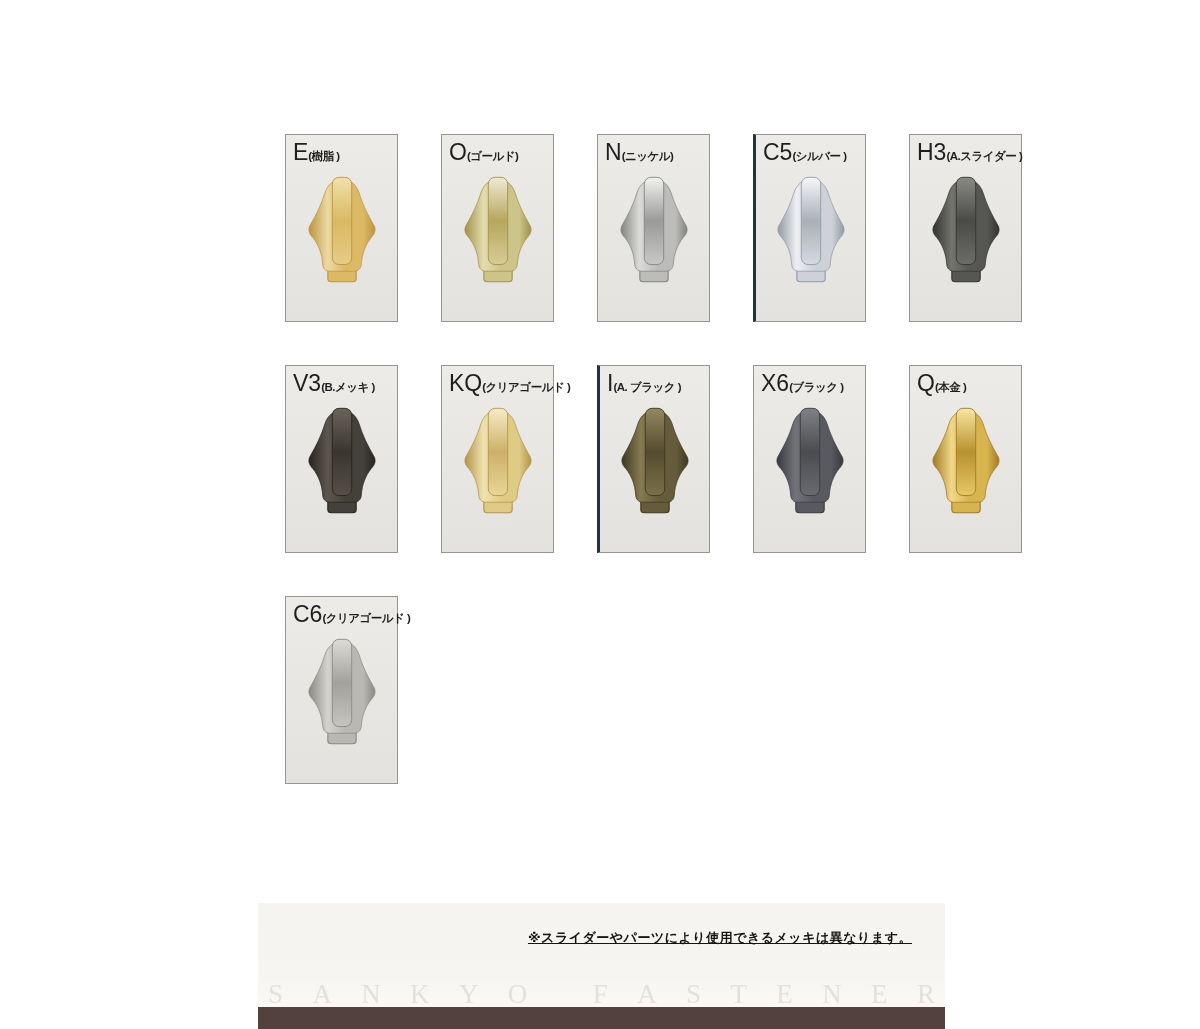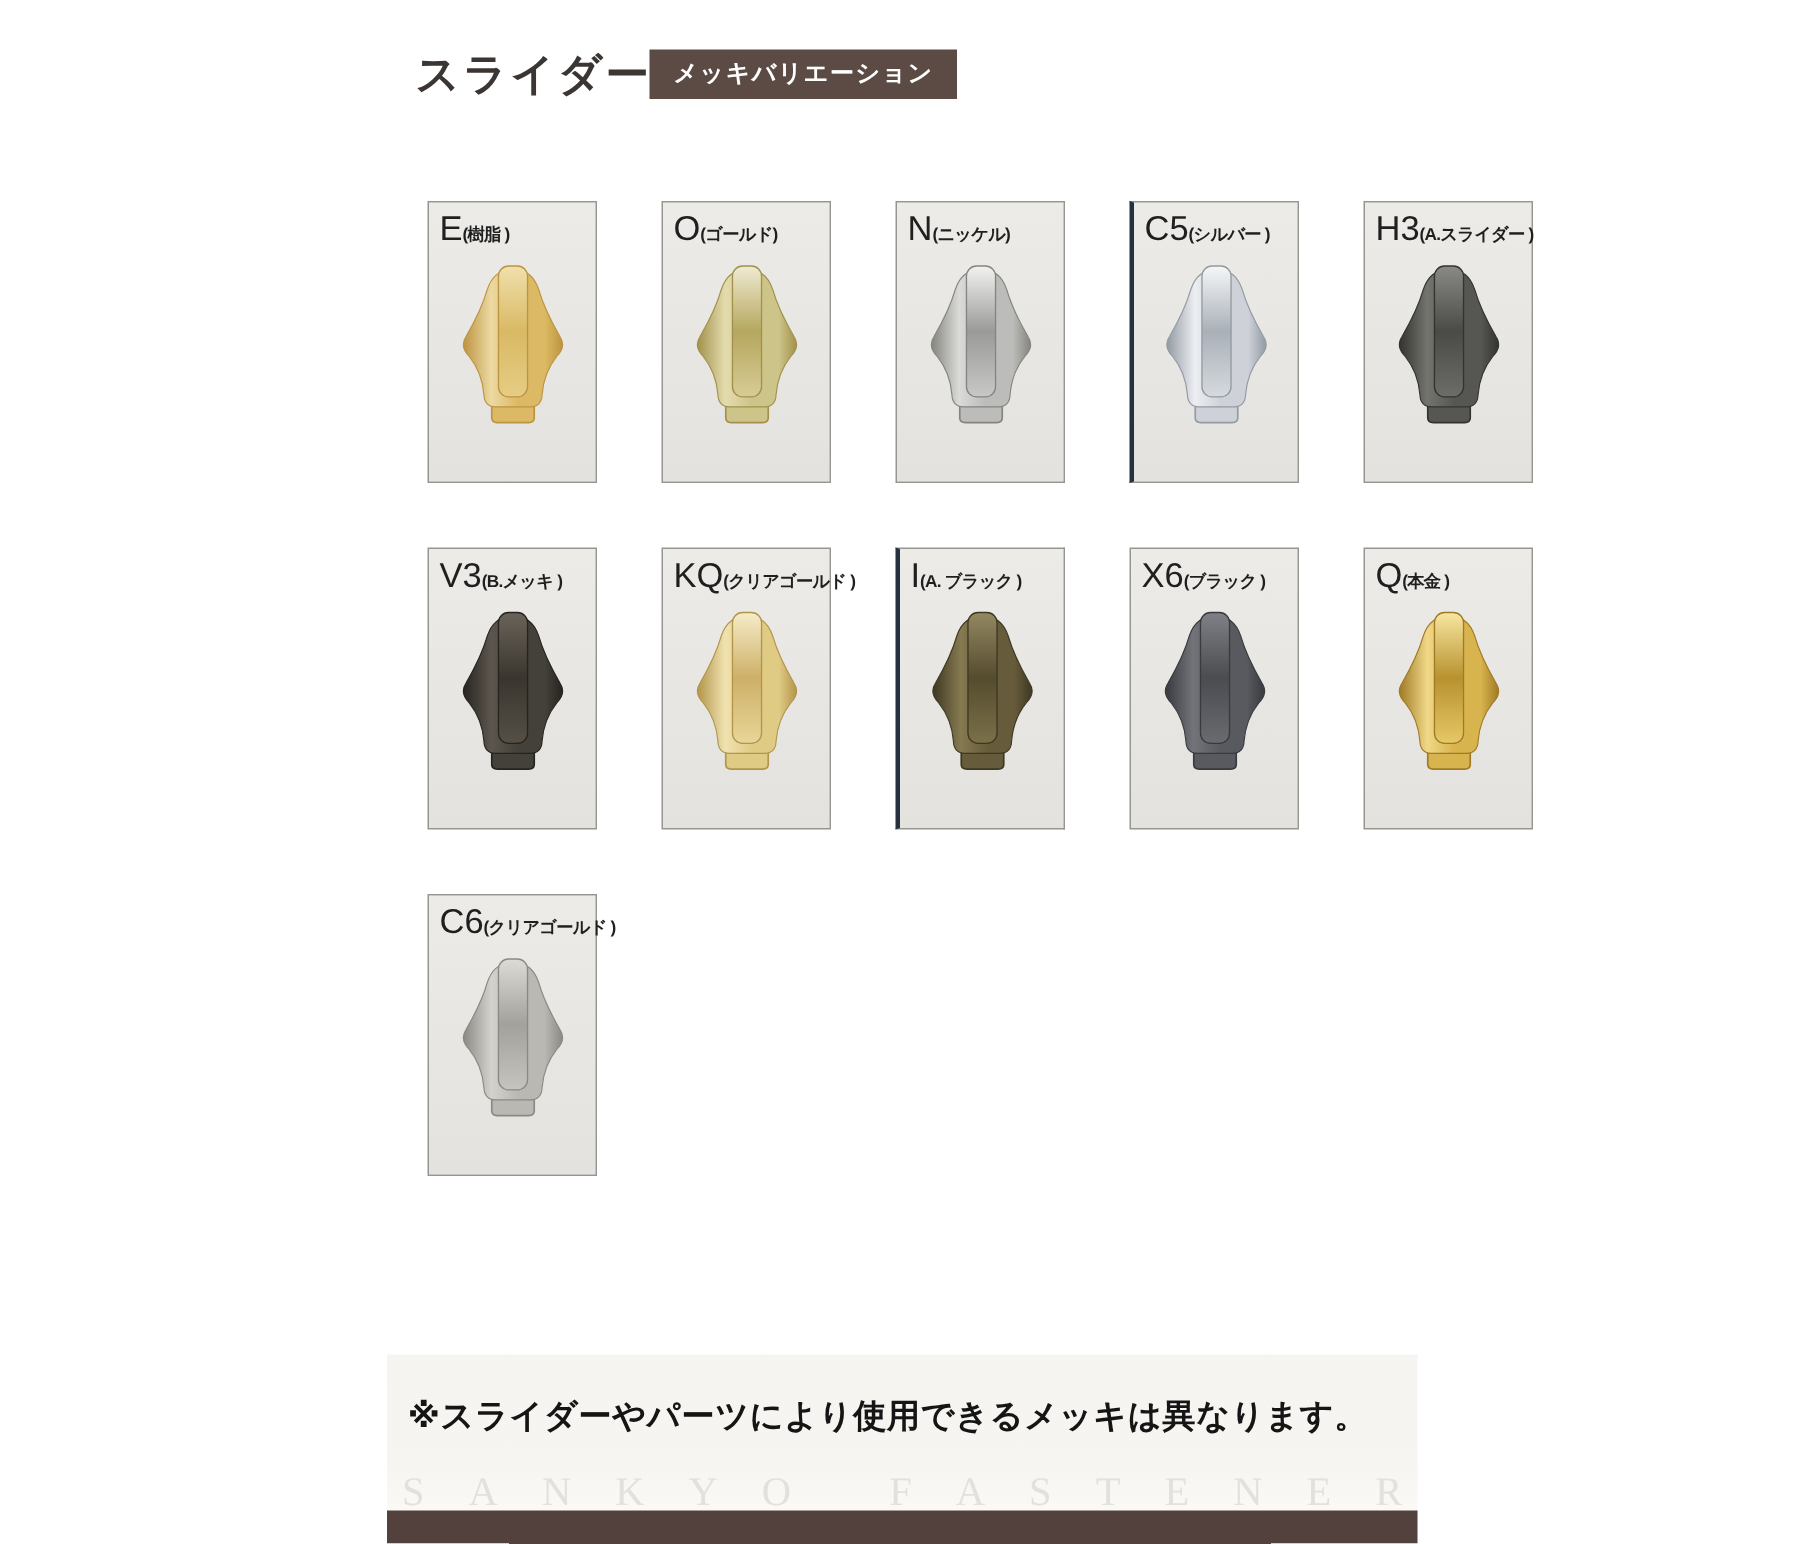--- a/index.html
+++ b/index.html
@@ -48,40 +48,39 @@
   
   .footer{
     position:absolute;left:258px;top:903px;width:687px;height:126px;
   }
   .footer-light{
     position:absolute;left:0;top:0;right:0;height:104px;
     background:linear-gradient(180deg,#f6f4f0 0%,#f7f5f2 70%,#faf9f6 100%);
   }
   .footer-note{
     position:absolute;top:26px;left:0;right:33px;
-    text-align:right;font-size:22px;font-weight:700;color:#151515;
+    text-align:right;font-size:13px;font-weight:700;color:#151515;
     letter-spacing:0.5px;
+    text-decoration:underline;
   }
   .watermark{
     position:absolute;left:10px;right:10px;bottom:0;height:28px;
     display:flex;justify-content:space-between;align-items:flex-end;
     font-family:"Liberation Serif","DejaVu Serif",serif;
     font-size:27px;color:#e3e1db;line-height:26px;
   }
   .footer-bar{
     position:absolute;left:0;right:0;bottom:0;height:22px;
   }
 </style>
 </head>
 <body>
 
 <div class="canvas">
 
-  <div class="page-title">スライダー</div>
-  <div class="badge" style="background: rgb(92, 75, 69);">メッキバリエーション</div>
 
   <div class="grid">
     <div class="card">
       <div class="card-label">
         <span class="card-code">E</span><span class="card-plating">(樹脂 )</span>
       </div>
       <div class="slider-wrap">
           <svg viewBox="0 0 110 150" width="82" height="112">
             <defs>
               <linearGradient id="bg0" x1="0" x2="1" y1="0" y2="0">

